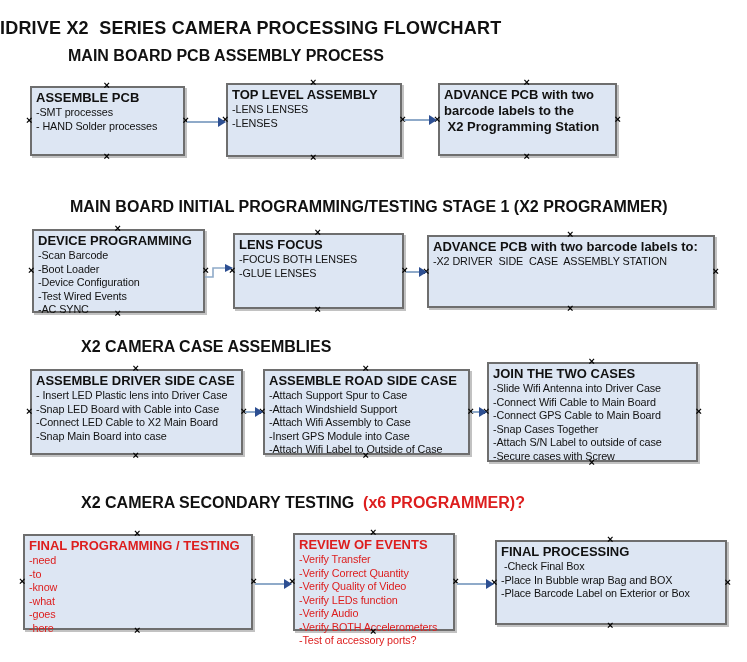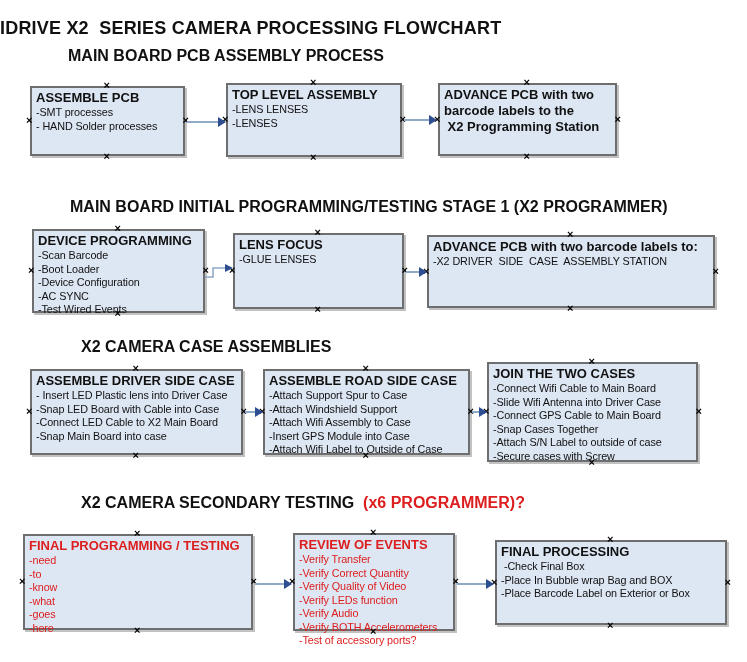--- a/index.html
+++ b/index.html
@@ -80,33 +80,34 @@
     </div>
 
   <div class="box" style="left:32px;top:229px;width:173px;height:84px">
     <div class="bt">
         <div>DEVICE PROGRAMMING</div>
       </div>
     <div class="bl">
         <div>-Scan Barcode</div>
         <div>-Boot Loader</div>
         <div>-Device Configuration</div>
+        <div>-Test Wired Events</div>
         <div>-AC SYNC</div>
-        <div>-Test Wired Events</div>
       </div>
   <span class="ax ax-t">×</span>
       <span class="ax ax-b">×</span>
       <span class="ax ax-l">×</span>
       <span class="ax ax-r">×</span>
     </div>
   <div class="box" style="left:233px;top:233px;width:171px;height:76px">
     <div class="bt">
         <div>LENS FOCUS</div>
       </div>
     <div class="bl">
+        <div>-FOCUS BOTH LENSES</div>
         <div>-GLUE LENSES</div>
       </div>
   <span class="ax ax-t">×</span>
       <span class="ax ax-b">×</span>
       <span class="ax ax-l">×</span>
       <span class="ax ax-r">×</span>
     </div>
   <div class="box" style="left:427px;top:235px;width:288px;height:73px">
     <div class="bt">
         <div>ADVANCE PCB with two barcode labels to:</div>
@@ -149,22 +150,22 @@
   <span class="ax ax-t">×</span>
       <span class="ax ax-b">×</span>
       <span class="ax ax-l">×</span>
       <span class="ax ax-r">×</span>
     </div>
   <div class="box" style="left:487px;top:362px;width:211px;height:100px">
     <div class="bt">
         <div>JOIN THE TWO CASES</div>
       </div>
     <div class="bl">
+        <div>-Slide Wifi Antenna into Driver Case</div>
         <div>-Connect Wifi Cable to Main Board</div>
-        <div>-Slide Wifi Antenna into Driver Case</div>
         <div>-Connect GPS Cable to Main Board</div>
         <div>-Snap Cases Together</div>
         <div>-Attach S/N Label to outside of case</div>
         <div>-Secure cases with Screw</div>
       </div>
   <span class="ax ax-t">×</span>
       <span class="ax ax-b">×</span>
       <span class="ax ax-l">×</span>
       <span class="ax ax-r">×</span>
     </div>

